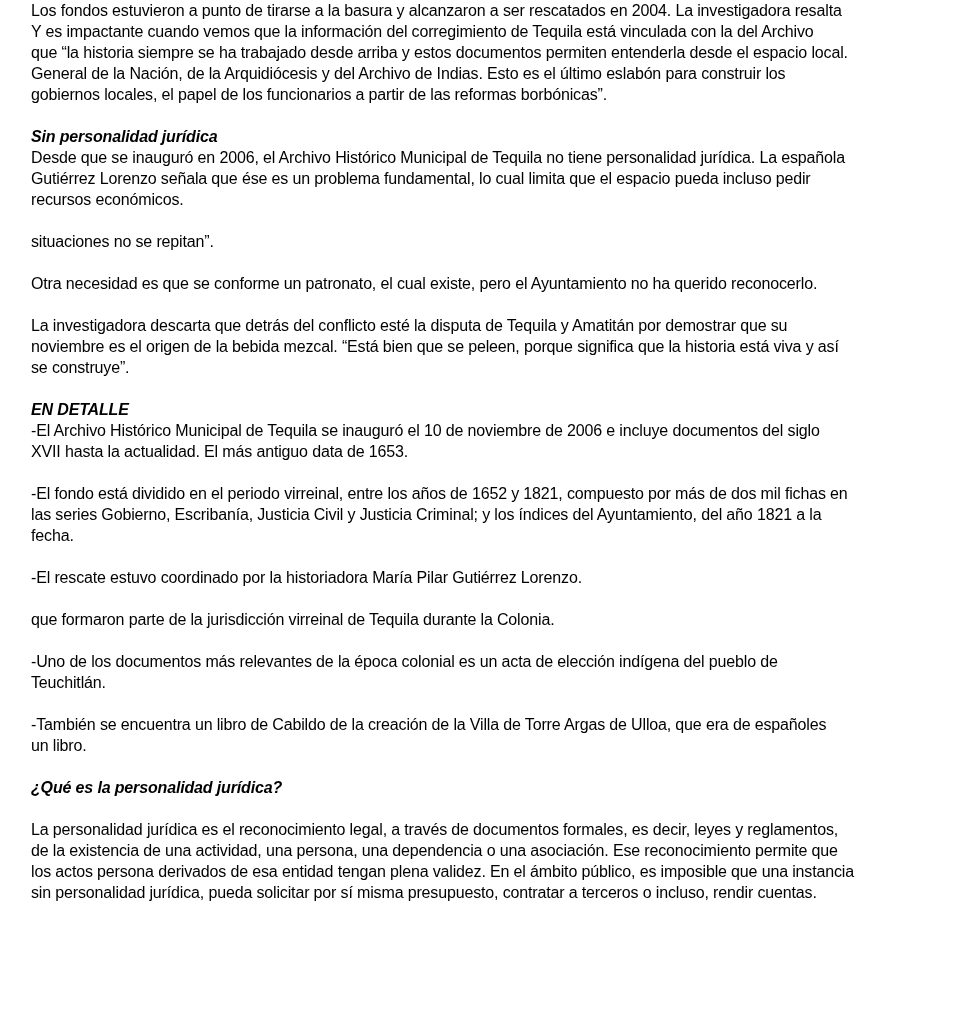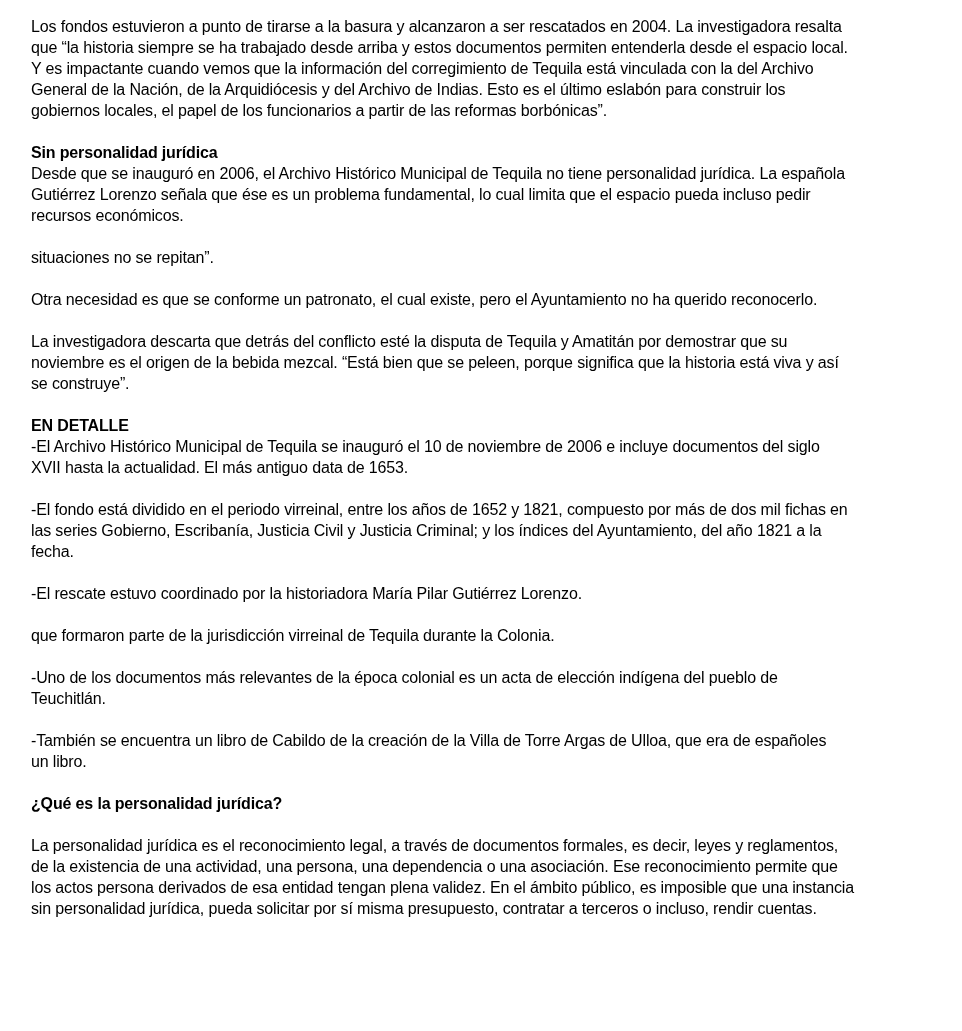--- a/index.html
+++ b/index.html
@@ -1,33 +1,33 @@
 <!DOCTYPE html>
 <html><head>
 <meta charset="utf-8">
 <style>
   html, body { margin: 0; padding: 0; background: #ffffff; }
   body {
     width: 962px; height: 1031px; overflow: hidden;
     font-family: "Liberation Sans", sans-serif;
     font-size: 16px; color: #000000;
   }
-  .doc { position: absolute; left: 31px; top: 16px; width: 925px; }
+  .doc { position: absolute; left: 31px; top: 0; width: 925px; }
   .line { display: block; height: 21px; line-height: 21px; white-space: nowrap; letter-spacing: -0.15px; }
   .blank { display: block; height: 21px; }
-  .heading { font-weight: bold; }
+  .heading { font-weight: bold; font-style: italic; }
 </style>
 </head>
 <body>
 
 <div class="doc" id="doc">
     <div>
       <span class="line">Los fondos estuvieron a punto de tirarse a la basura y alcanzaron a ser rescatados en 2004. La investigadora resalta</span>
+      <span class="line">Y es impactante cuando vemos que la información del corregimiento de Tequila está vinculada con la del Archivo</span>
       <span class="line">que “la historia siempre se ha trabajado desde arriba y estos documentos permiten entenderla desde el espacio local.</span>
-      <span class="line">Y es impactante cuando vemos que la información del corregimiento de Tequila está vinculada con la del Archivo</span>
       <span class="line">General de la Nación, de la Arquidiócesis y del Archivo de Indias. Esto es el último eslabón para construir los</span>
       <span class="line">gobiernos locales, el papel de los funcionarios a partir de las reformas borbónicas”.</span>
     </div>
     <div class="blank"></div>
     <div class="heading">
       <span class="line">Sin personalidad jurídica</span>
     </div>
     <div>
       <span class="line">Desde que se inauguró en 2006, el Archivo Histórico Municipal de Tequila no tiene personalidad jurídica. La española</span>
       <span class="line">Gutiérrez Lorenzo señala que ése es un problema fundamental, lo cual limita que el espacio pueda incluso pedir</span>

